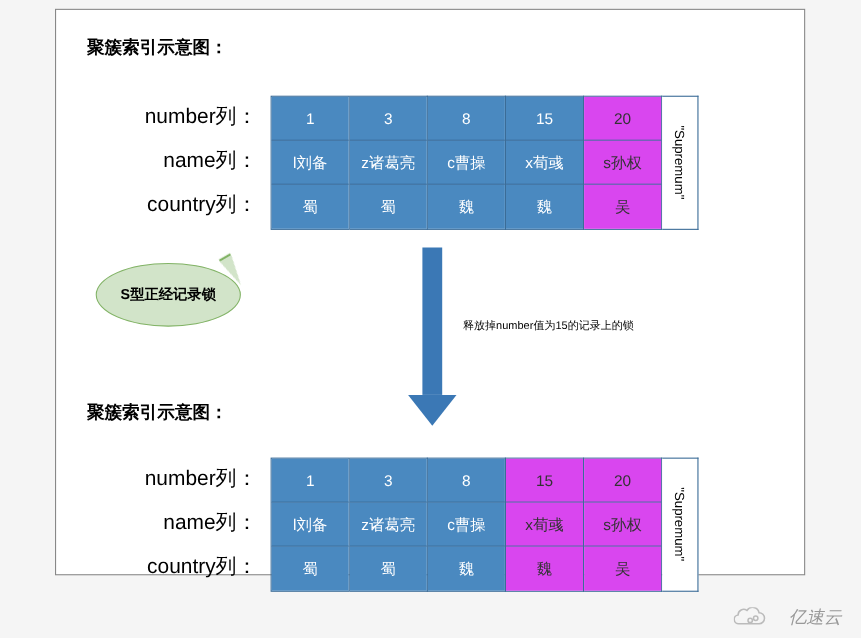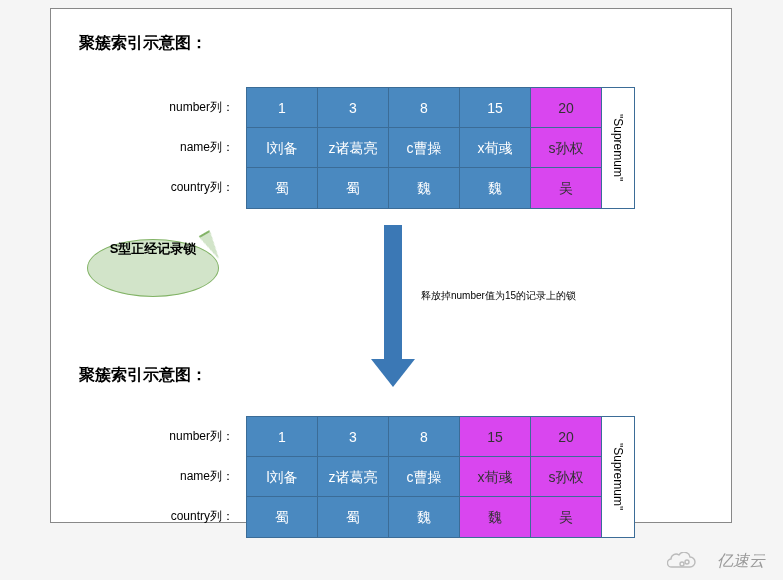--- a/index.html
+++ b/index.html
@@ -23,21 +23,21 @@
     padding-left: 21px;
   }
   .title {
     position: absolute;
     font-size: 16px;
     font-weight: bold;
   }
   .labels {
     position: absolute;
     text-align: right;
-    font-size: 12px;
+    font-size: 19px;
   }
   .labels div {
     height: 40px;
     line-height: 40px;
   }
   .tbl {
     position: absolute;
     display: flex;
   }
   .col {
@@ -77,20 +77,21 @@
     font-size: 12px;
   }
   .bubble {
     position: absolute;
     width: 130px;
     height: 56px;
     background: #d2e4c9;
     border: 1.5px solid #82b366;
     border-radius: 50%;
     display: flex;
+    align-items: center;
     justify-content: center;
     font-size: 13px;
     font-weight: bold;
   }
   .bubble-tail {
     position: absolute;
     width: 0; height: 0;
     border-left: 6px solid transparent;
     border-right: 6px solid transparent;
     border-top: 28px solid #d2e4c9;

